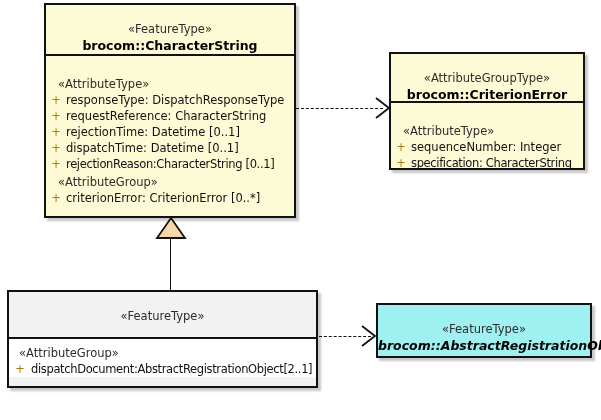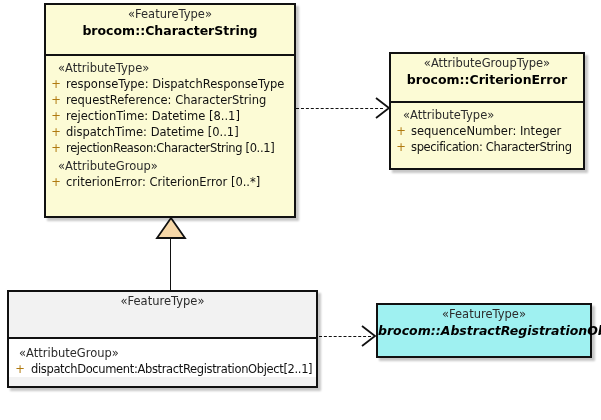--- a/index.html
+++ b/index.html
@@ -24,27 +24,27 @@
     box-shadow: 3px 3px 2px rgba(0,0,0,0.22);
     z-index: 5;
   }
   .uml-box.yellow { background: #fcfbd5; }
   .uml-box.white  { background: #f2f2f2; }
   .uml-box.cyan   { background: #9ff1f1; }
 
   .box-header {
     box-sizing: border-box;
     text-align: center;
-    padding-top: 2px;
+    padding-top: 17px;
     border-bottom: 2px solid #111111;
   }
   .uml-box.white > .box-header { background: #f2f2f2; }
   .box-body {
     box-sizing: border-box;
-    padding-top: 4px;
+    padding-top: 20px;
   }
   .uml-box.white > .box-body { background: #ffffff; }
 
   .stereotype {
     font-size: 11.5px;
     line-height: 15px;
     color: #2c2c2c;
     white-space: nowrap;
   }
   .type-name {
@@ -132,21 +132,21 @@
     <div class="attr-row">
       <span class="attr-vis">+</span>
       <span class="attr-text">responseType: DispatchResponseType</span>
     </div>
     <div class="attr-row">
       <span class="attr-vis">+</span>
       <span class="attr-text">requestReference: CharacterString</span>
     </div>
     <div class="attr-row">
       <span class="attr-vis">+</span>
-      <span class="attr-text">rejectionTime: Datetime [8..1]</span>
+      <span class="attr-text">rejectionTime: Datetime [0..1]</span>
     </div>
     <div class="attr-row">
       <span class="attr-vis">+</span>
       <span class="attr-text">dispatchTime: Datetime [0..1]</span>
     </div>
     <div class="attr-row">
       <span class="attr-vis">+</span>
       <span class="attr-text condensed">rejectionReason:CharacterString [0..1]</span>
     </div>
 

